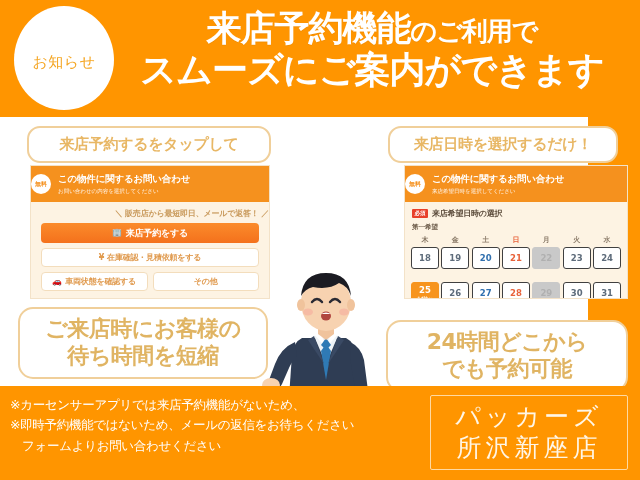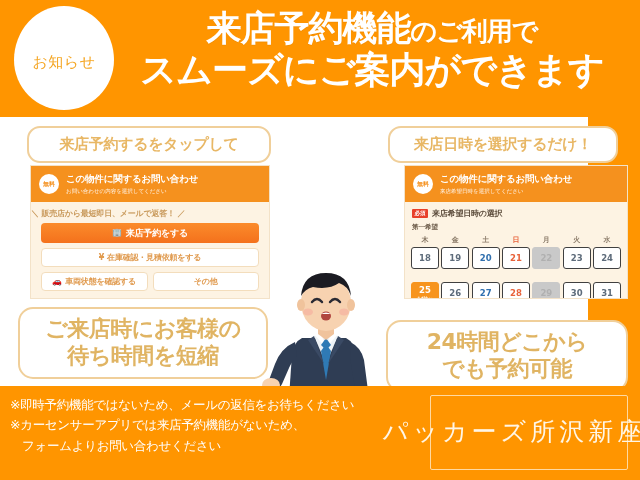--- a/index.html
+++ b/index.html
@@ -47,33 +47,33 @@
   }
   #msg-left{left:18px;top:190px;width:246px;height:68px;}
   #msg-right{left:386px;top:203px;width:238px;height:68px;}
 
   
   .mock{position:absolute;background:#fdf3e3;border:1px solid #f3e2c8;overflow:hidden;}
   #mock-left{left:30px;top:48px;width:238px;height:132px;}
 
   .mock-hd{
     position:relative;height:36px;background:#f5911e;
-    display:flex;align-items:center;padding-left:8px;box-sizing:border-box;
+    display:flex;align-items:center;box-sizing:border-box;
   }
   .free-circle{
     width:20px;height:20px;border-radius:50%;background:#fff;flex:0 0 auto;
     display:flex;align-items:center;justify-content:center;
     font-size:6px;font-weight:700;color:#f5911e;
   }
   .mock-hd-txt{margin-left:7px;color:#fff;}
   .mock-hd-t1{font-size:9.5px;font-weight:700;letter-spacing:-.2px;white-space:nowrap;}
   .mock-hd-t2{font-size:5.5px;font-weight:400;opacity:.92;margin-top:1.5px;white-space:nowrap;}
 
   .mock-note{
-    text-align:left;font-size:8px;color:#c99a5c;font-weight:600;
+    text-align:right;font-size:8px;color:#c99a5c;font-weight:600;
     padding:6px 0 4px;letter-spacing:-.2px;white-space:nowrap;
   }
   .btn-primary{
     margin:0 10px;height:20px;border-radius:4px;
     background:linear-gradient(180deg,#fb8b2b 0%,#f4711c 100%);
     display:flex;align-items:center;justify-content:center;gap:4px;
     color:#fff;font-size:9px;font-weight:700;letter-spacing:-.2px;white-space:nowrap;
   }
   .btn-outline{
     margin:5px 10px 0;height:17px;border:1px solid #f3ddbc;border-radius:4px;background:#fff;
@@ -114,21 +114,21 @@
   .person{position:absolute;left:262px;top:155px;width:128px;height:232px;}
 
   
   .footer{position:absolute;left:0;top:386px;width:640px;height:94px;background:#ff9500;}
   .disclaimer{position:absolute;left:10px;top:9px;width:400px;color:#fff;}
   .disclaimer div{font-size:12.5px;font-weight:400;line-height:1.62;letter-spacing:-.3px;white-space:nowrap;}
   .disclaimer div.indent{padding-left:12px;}
   .storebox{
     position:absolute;left:430px;top:9px;width:196px;height:73px;
     border:1px solid #ffd9a0;border-radius:2px;
-    display:flex;flex-direction:row;align-items:center;justify-content:center;
+    display:flex;flex-direction:column;align-items:center;justify-content:center;
   }
   .storebox div{color:#fff6e6;font-size:25px;font-weight:400;line-height:1.22;letter-spacing:4px;white-space:nowrap;}
 </style>
 </head>
 <body>
 
 <div class="banner">
 
   <div class="header">
     <div class="badge-oval">
@@ -311,22 +311,22 @@
       <div>待ち時間を短縮</div>
     </div>
     <div class="msgbox" id="msg-right">
       <div>24時間どこから</div>
       <div>でも予約可能</div>
     </div>
   </div>
 
   <div class="footer">
     <div class="disclaimer">
+      <div>※カーセンサーアプリでは来店予約機能がないため、</div>
       <div>※即時予約機能ではないため、メールの返信をお待ちください</div>
-      <div>※カーセンサーアプリでは来店予約機能がないため、</div>
       <div class="indent">フォームよりお問い合わせください</div>
     </div>
     <div class="storebox">
       <div>パッカーズ</div>
       <div>所沢新座店</div>
     </div>
   </div>
 
 </div>
 

